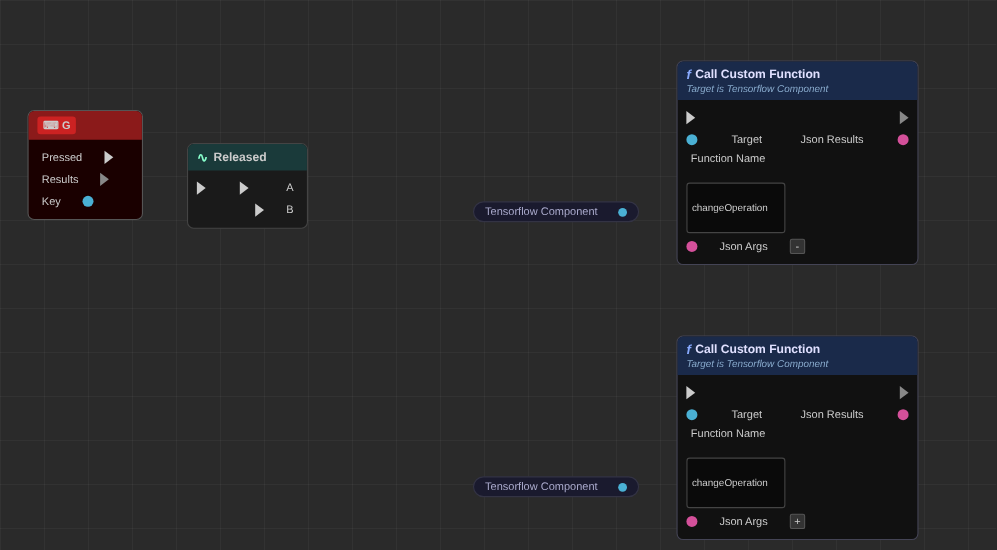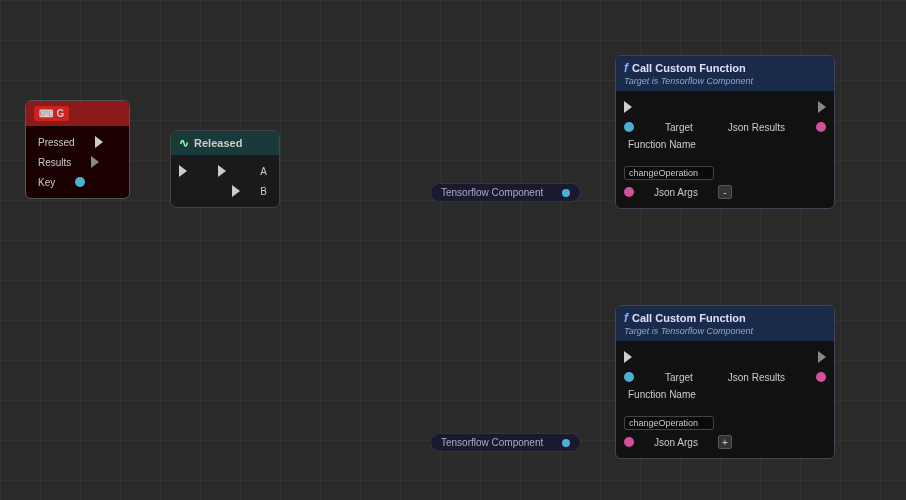--- a/index.html
+++ b/index.html
@@ -174,21 +174,21 @@
       font-weight: bold;
       font-size: 12px;
     }
 
     .input-field {
       background: #0a0a0a;
       border: 1px solid #444;
       border-radius: 3px;
       color: #ccc;
       font-size: 9px;
-      padding: 1px 4px;
+      padding: 17px 4px;
       width: 90px;
     }
 
     .btn-small {
       background: #333;
       border: 1px solid #555;
       border-radius: 2px;
       color: #ccc;
       font-size: 10px;
       width: 14px;

